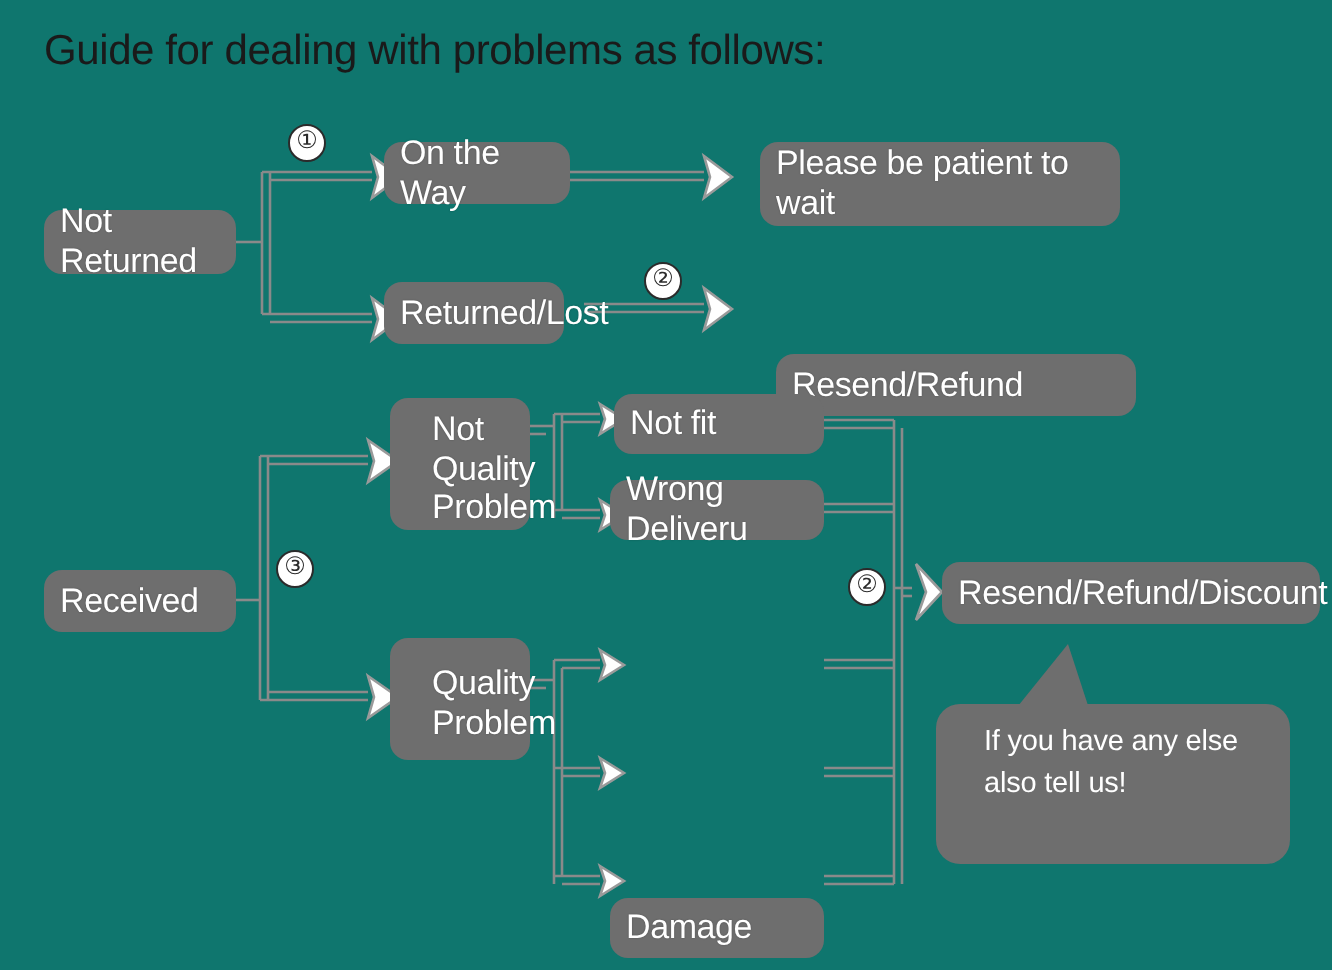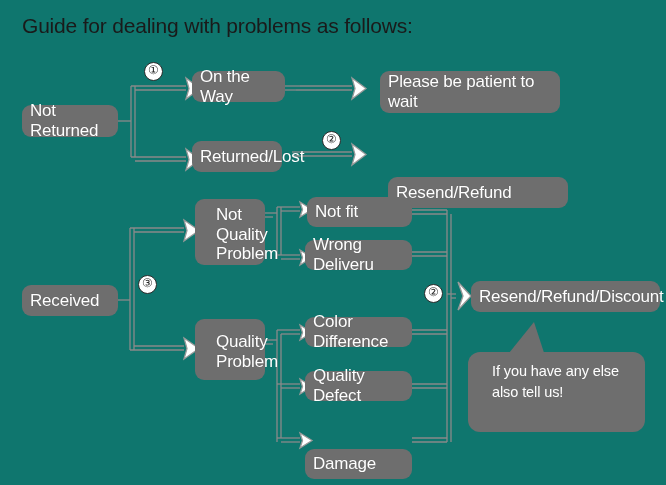--- a/index.html
+++ b/index.html
@@ -208,27 +208,21 @@
   </div>
 
   <div class="node" style="left:305px; top:240px; width:107px; height:30px;">
     <span>Wrong Deliveru</span>
   </div>
 
   <div class="node" style="left:307px; top:197px; width:105px; height:30px;">
     <span>Not fit</span>
   </div>
 
-  <div class="node" style="left:305px; top:317px; width:107px; height:30px;">
-    <span>Color Difference</span>
-  </div>
-
-  <div class="node" style="left:305px; top:371px; width:107px; height:30px;">
-    <span>Quality Defect</span>
-  </div>
+
 
   <div class="node" style="left:305px; top:449px; width:107px; height:30px;align-items:center;">
     <span>Damage</span>
   </div>
 
   <div class="circled" style="left:424px; top:284px;">②</div>
 
   <div class="node" style="left:471px; top:281px; width:189px; height:31px;">
     <span>Resend/Refund/Discount</span>
   </div>

